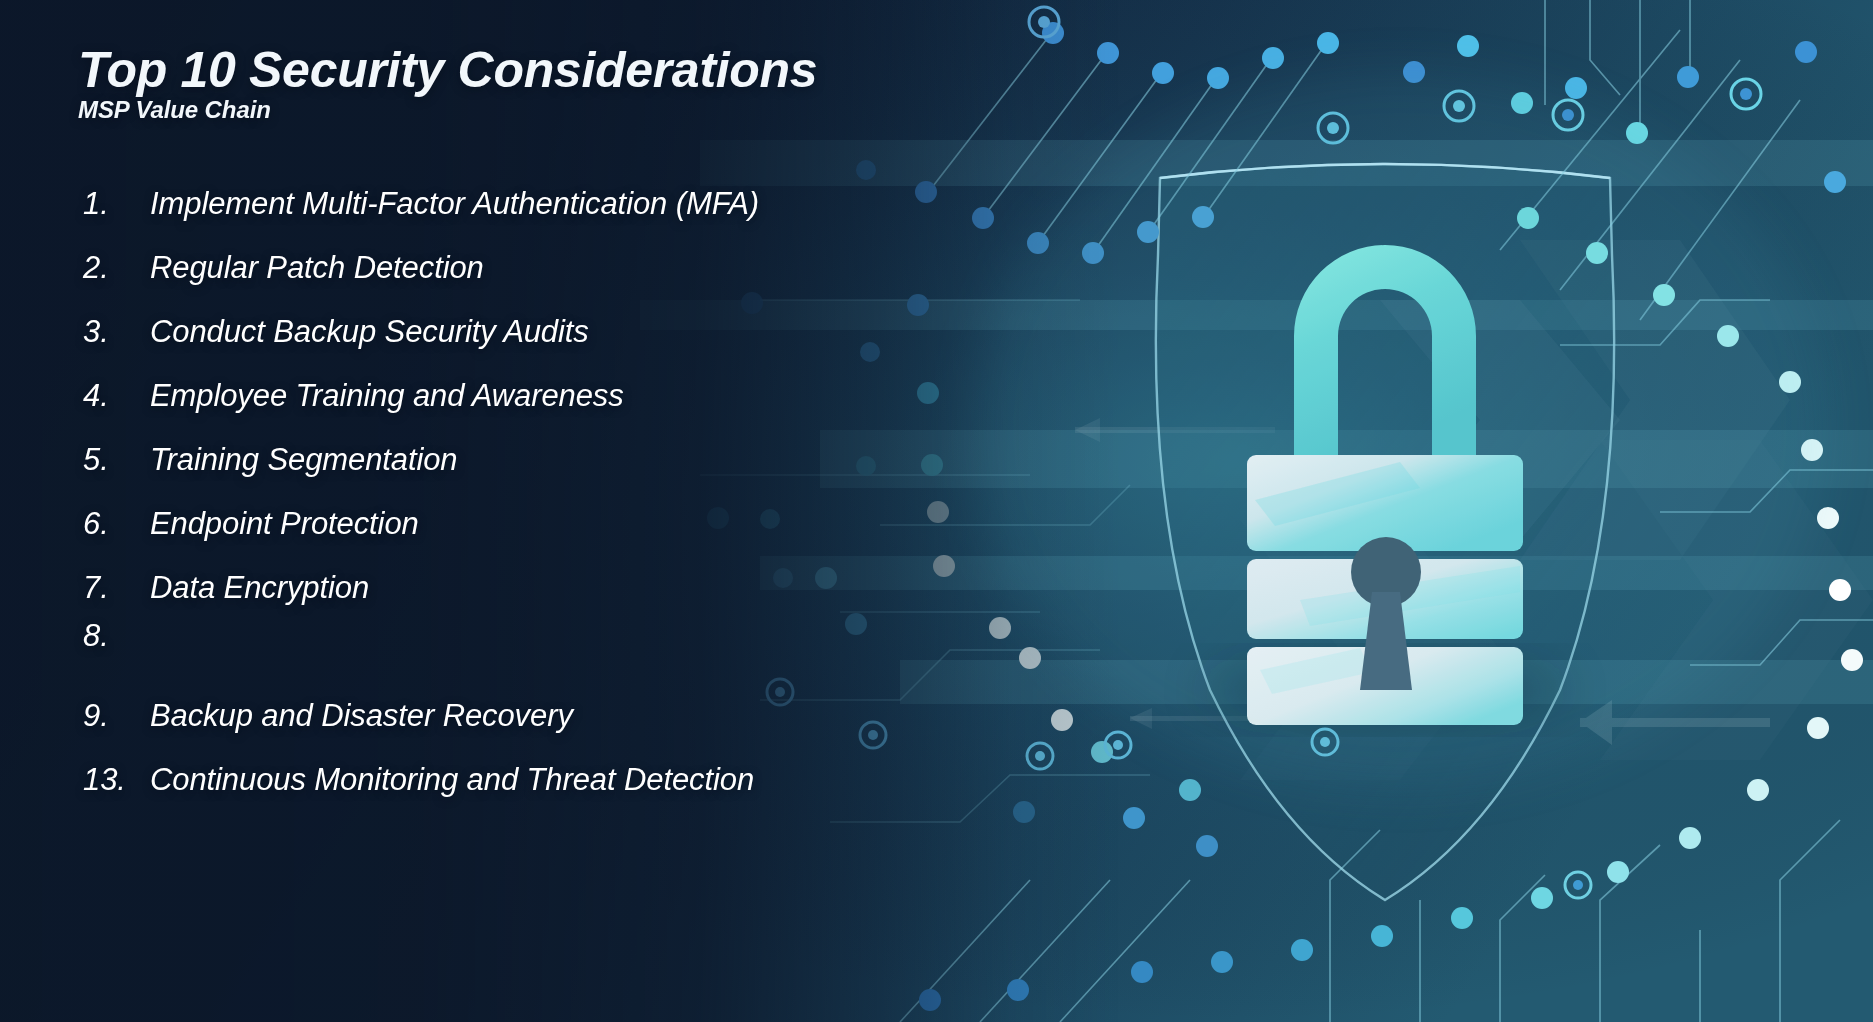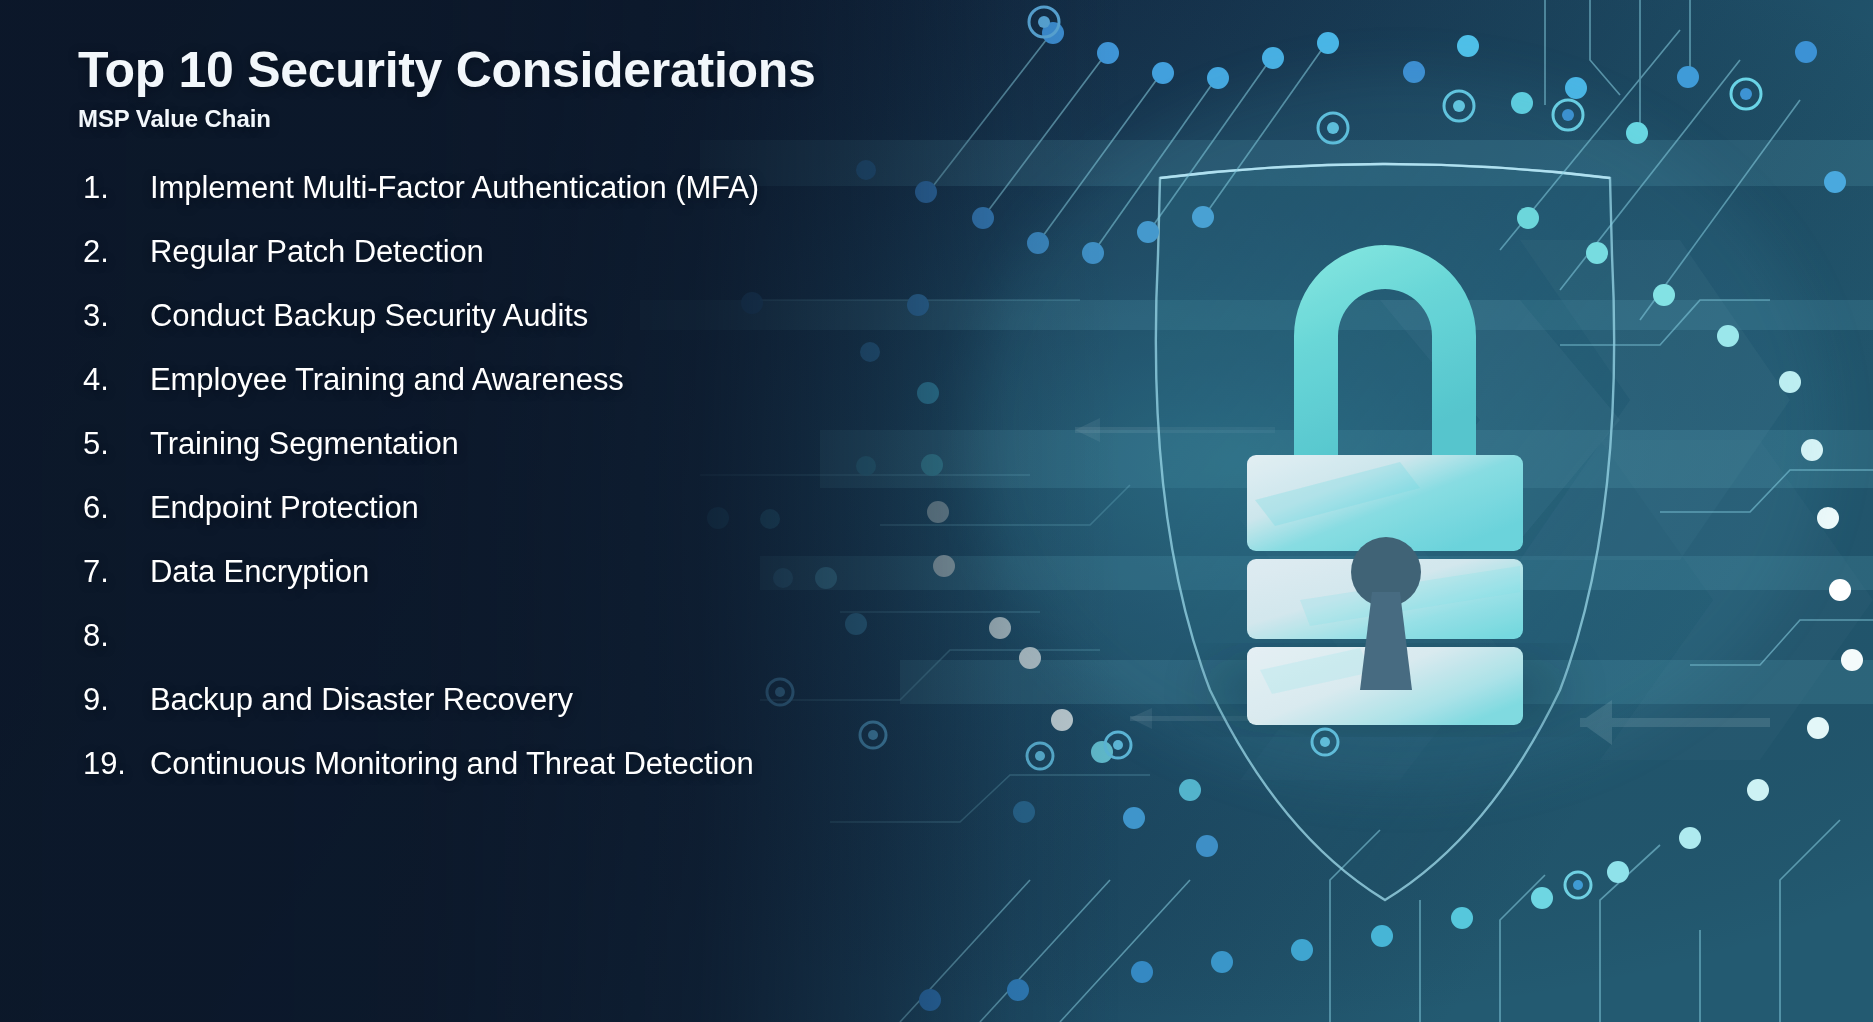--- a/index.html
+++ b/index.html
@@ -9,20 +9,21 @@
     font-family:"Liberation Sans", sans-serif;
     -webkit-font-smoothing:antialiased;
   }
 
   #slide {
     position:relative;
     width:1873px;
     height:1022px;
     overflow:hidden;
     background:#101f36;
+    font-style:italic;
   }
 
   
   #bg-art { position:absolute; inset:0; z-index:0; }
   #bg-art svg { display:block; width:1873px; height:1022px; }
 
   
   #left-scrim {
     position:absolute; inset:0; z-index:2; pointer-events:none;
     background:
@@ -50,21 +51,20 @@
     letter-spacing:-0.3px;
     line-height:1.04;
     white-space:nowrap;
     text-shadow:0 2px 10px rgba(5,12,24,0.55);
   }
 
   #page-subtitle {
     font-size:24px;
     font-weight:bold;
     color:#f2f7fb;
-    margin-top:9px;
     letter-spacing:-0.1px;
     white-space:nowrap;
     text-shadow:0 2px 8px rgba(5,12,24,0.5);
   }
 
   #considerations-list {
     position:absolute;
     left:78px;
     top:170px;
     list-style:none;
@@ -80,21 +80,21 @@
     letter-spacing:-0.1px;
     white-space:nowrap;
     text-shadow:0 2px 9px rgba(5,12,24,0.6);
   }
   .item-number {
     width:72px;
     flex:0 0 72px;
     text-align:left;
     padding-left:5px;
   }
-  .item-label { flex:0 0 auto; }
+  .item-label { flex:0 0 auto;margin-top:16px; }
 </style>
 </head>
 <body>
 
 <div id="slide">
 
   <div id="bg-art">
   <svg viewBox="0 0 1873 1022" xmlns="http://www.w3.org/2000/svg">
     <defs>
       <linearGradient id="baseGrad" x1="0" y1="0" x2="1" y2="0.35">
@@ -428,19 +428,19 @@
       <li class="list-item">
         <span class="item-number">8.</span>
       </li>
 
       <li class="list-item">
         <span class="item-number">9.</span>
         <span class="item-label">Backup and Disaster Recovery</span>
       </li>
 
       <li class="list-item">
-        <span class="item-number">19.</span>
+        <span class="item-number">13.</span>
         <span class="item-label">Continuous Monitoring and Threat Detection</span>
       </li>
 
     </ol>
   </div>
 </div>
 
 </body></html>

